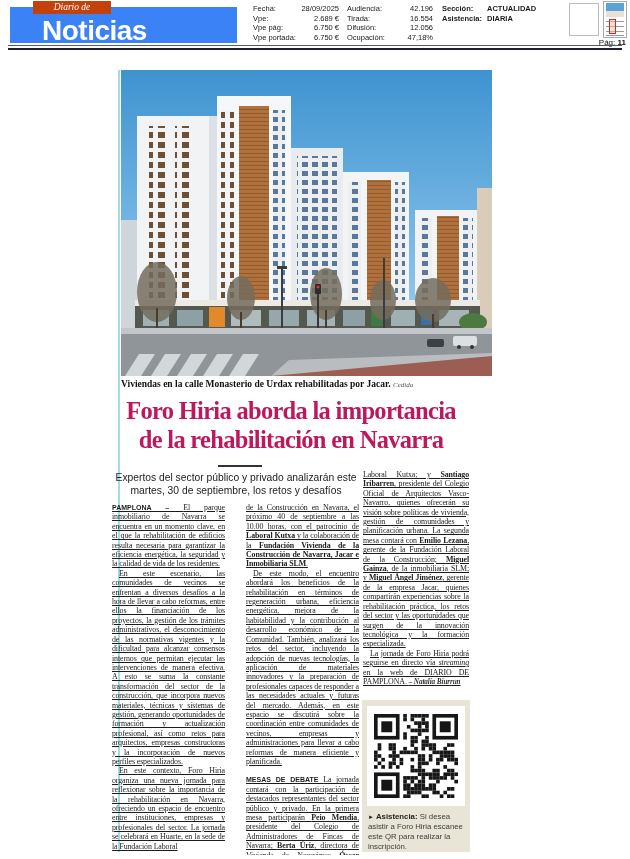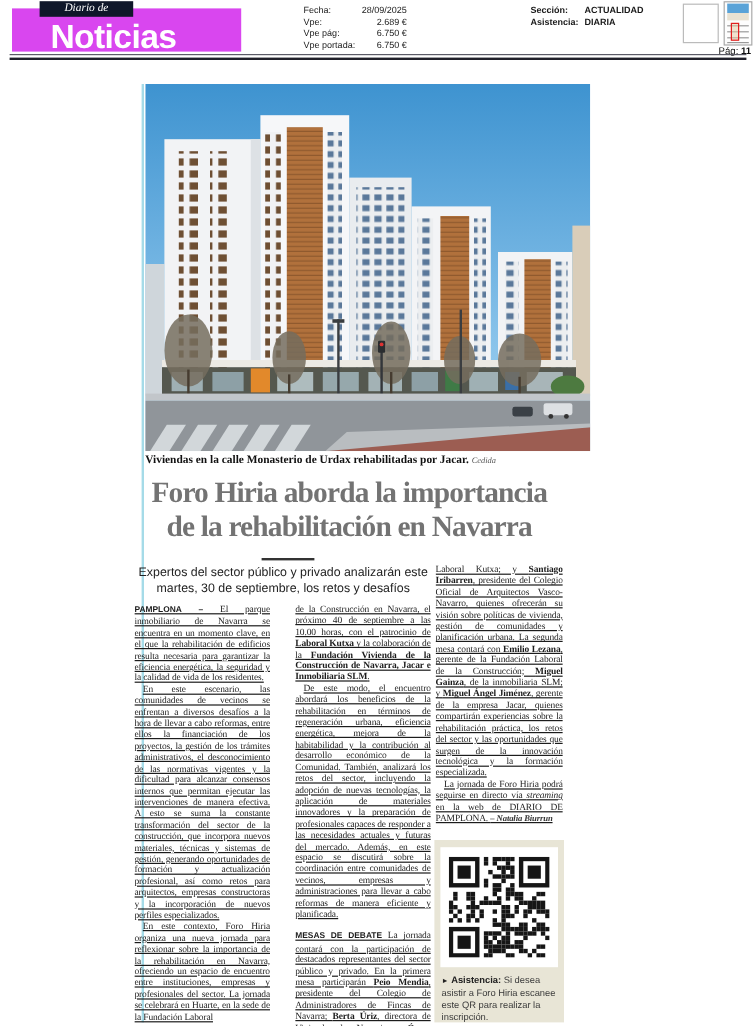--- a/index.html
+++ b/index.html
@@ -3,31 +3,31 @@
 <meta charset="utf-8">
 <style>
   * { margin:0; padding:0; box-sizing:border-box; }
   html,body { background:#fff; }
   .page {
     position:relative; width:630px; height:859px; background:#fff;
     font-family:"Liberation Serif", serif; overflow:hidden;
   }
   
   .logo-purple {
-    position:absolute; left:10px; top:7px; width:191px; height:36px;
-    background:#d946ef;
+    position:absolute; left:10px; top:7px; width:227px; height:36px;
+    background:#3b82f6;
   }
   .logo-main {
     position:absolute; left:32px; top:6px; width:200px;
     color:#fff; font-family:"Liberation Sans", sans-serif;
     font-weight:bold; font-size:28px; letter-spacing:-0.5px; line-height:36px;
   }
   .logo-red {
     position:absolute; left:33px; top:1px; width:78px; height:13px;
-    background:#0f172a; color:#fff; text-align:center;
+    background:#c2410c; color:#fff; text-align:center;
     font-family:"Liberation Serif", serif; font-style:italic;
     font-size:9.5px; line-height:13px;
   }
   .meta-group { position:absolute; top:4px; font-family:"Liberation Sans", sans-serif; font-size:7.5px; color:#1a1a1a; }
   .meta-g1 { left:253px; width:86px; }
   .meta-g2 { left:347px; width:86px; }
   .meta-g3 { left:442px; width:120px;font-weight:bold; }
   .meta-row { display:flex; height:9.5px; line-height:9.5px; }
   .meta-label { width:50px; }
   .meta-g3 .meta-label { width:45px; }
@@ -58,21 +58,21 @@
   .photo { position:absolute; left:121px; top:70px; width:371px; height:306px; overflow:hidden; }
   .photo svg { display:block; width:100%; height:100%; }
   .caption {
     position:absolute; left:121px; top:379px; width:371px;
     font-family:Liberation Serif, serif; font-weight:bold; font-size:9.5px; color:#111;
   }
   .credit { font-weight:normal; font-style:italic; font-size:7px; color:#555; }
   
   .headline {
     position:absolute; left:104px; top:396px; width:374px; text-align:center;
-    font-family:"Liberation Serif", serif; font-weight:bold; color:#737373;
+    font-family:"Liberation Serif", serif; font-weight:bold; color:#be185d;
     font-size:24.5px; line-height:29px; letter-spacing:-0.7px;
   }
   .subhead-rule { position:absolute; left:218px; top:465px; width:44px; height:2px; background:#333; }
   .subhead {
     position:absolute; left:112px; top:471px; width:248px; text-align:center;
     font-family:"Liberation Sans", sans-serif; font-size:10.3px; line-height:13px; color:#222;
   }
   
   .col {
     position:absolute; overflow:hidden; text-align:justify;
@@ -119,20 +119,38 @@
         <span class="meta-label">Vpe:</span>
         <span class="meta-value">2.689 €</span>
       </div>
       <div class="meta-row">
         <span class="meta-label">Vpe pág:</span>
         <span class="meta-value">6.750 €</span>
       </div>
       <div class="meta-row">
         <span class="meta-label">Vpe portada:</span>
         <span class="meta-value">6.750 €</span>
+      </div>
+    </div>
+  <div class="meta-group meta-g2">
+      <div class="meta-row">
+        <span class="meta-label">Audiencia:</span>
+        <span class="meta-value">42.196</span>
+      </div>
+      <div class="meta-row">
+        <span class="meta-label">Tirada:</span>
+        <span class="meta-value">16.554</span>
+      </div>
+      <div class="meta-row">
+        <span class="meta-label">Difusión:</span>
+        <span class="meta-value">12.056</span>
+      </div>
+      <div class="meta-row">
+        <span class="meta-label">Ocupación:</span>
+        <span class="meta-value">47,18%</span>
       </div>
     </div>
   <div class="meta-group meta-g3">
       <div class="meta-row">
         <span class="meta-label">Sección:</span>
         <span class="meta-value">ACTUALIDAD</span>
       </div>
       <div class="meta-row">
         <span class="meta-label">Asistencia:</span>
         <span class="meta-value">DIARIA</span>

